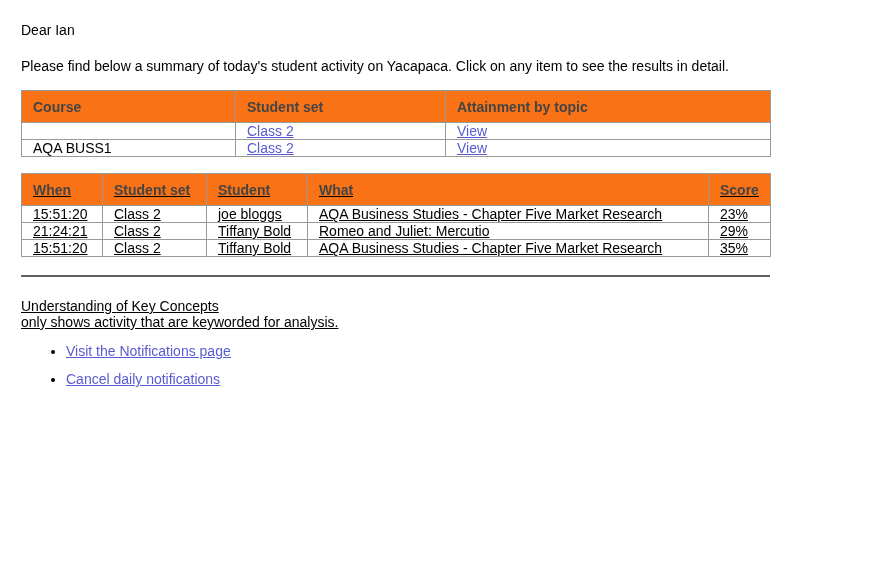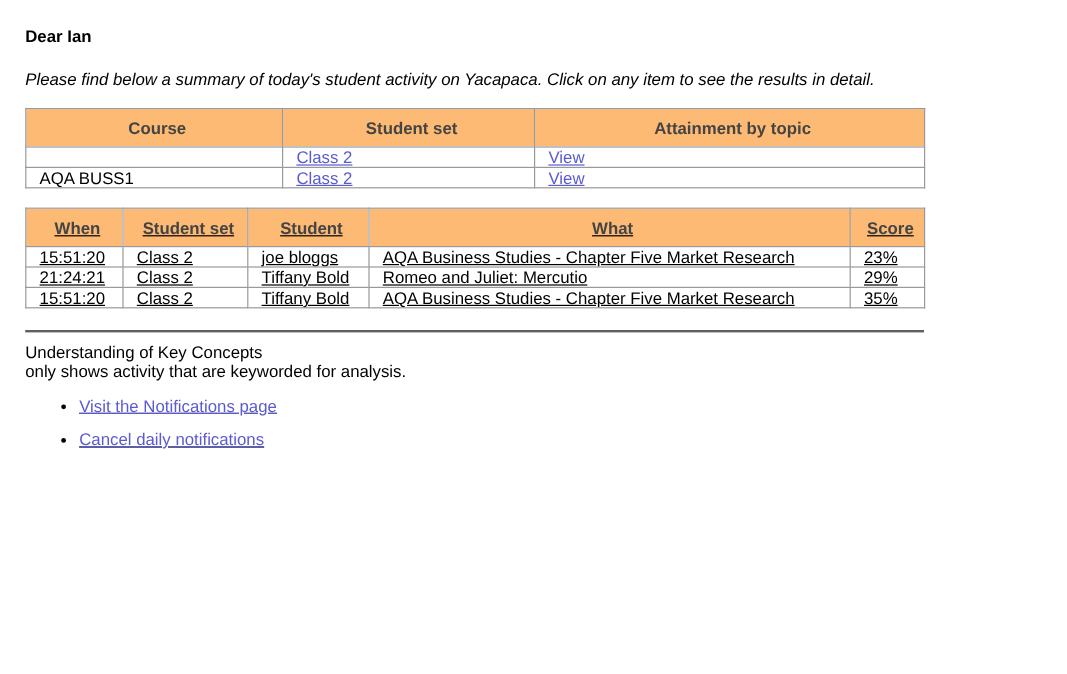--- a/index.html
+++ b/index.html
@@ -13,68 +13,67 @@
     height: 562px;
     font-family: "Liberation Sans", sans-serif;
     font-size: 14px;
     color: #000000;
     overflow: hidden;
   }
   .page {
     padding: 22px 21px 0 21px;
   }
   .greeting {
-    font-weight: bold;
+    font-weight: normal;
     margin: 0 0 20px 0;
   }
   p.body-text {
     margin: 0 0 16px 0;
     line-height: 16px;
-    font-style: italic;
   }
   table {
     border-collapse: collapse;
     table-layout: fixed;
     width: 749px;
     margin: 0 0 8px 0;
   }
   th, td {
     border: 1px solid #999999;
     padding: 0 6px 0 11px;
     text-align: left;
     vertical-align: middle;
     overflow: hidden;
     white-space: nowrap;
   }
   th {
-    background: #fdba74;
+    background: #f97316;
     color: #444444;
     font-weight: bold;
     height: 32px;
-    text-align: center;
   }
   td {
     height: 16px;
     background: #ffffff;
   }
   a {
     color: #5a5ad2;
     text-decoration: underline;
     cursor: pointer;
   }
   .activity-table { margin-top: 16px; text-decoration: underline; }
   hr.divider {
     border: none;
     border-top: 2px solid #606060;
     width: 749px;
     margin: 18px 0 0 0;
   }
   .footer-note {
-    margin: 8px 0 0 0;
+    margin: 21px 0 0 0;
     line-height: 16px;
+    text-decoration: underline;
   }
   .settings-label {
     margin: 14px 0 0 0;
     line-height: 16px;
   }
   ul.settings-links {
     margin: 13px 0 0 0;
     padding: 0 0 0 45px;
   }
   ul.settings-links li {

